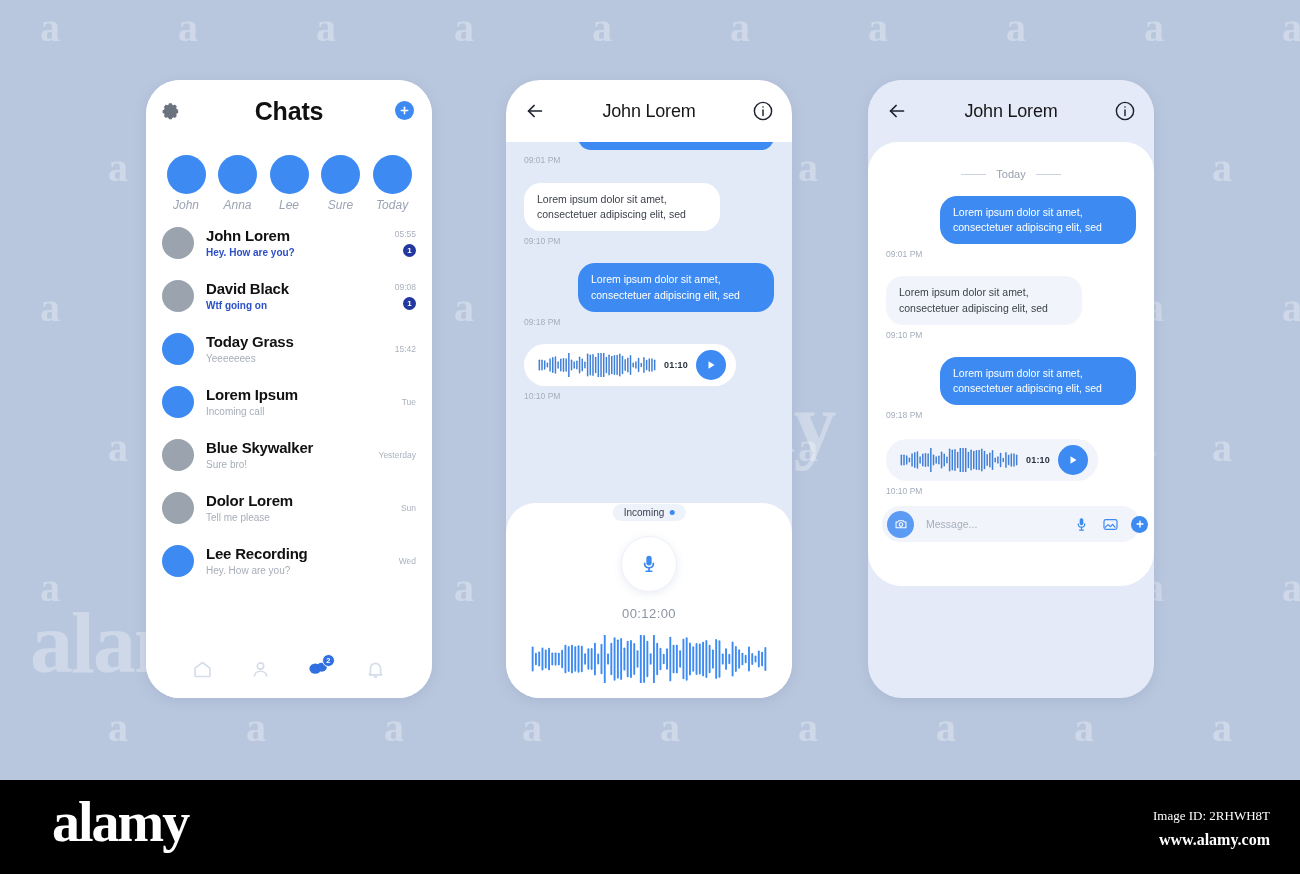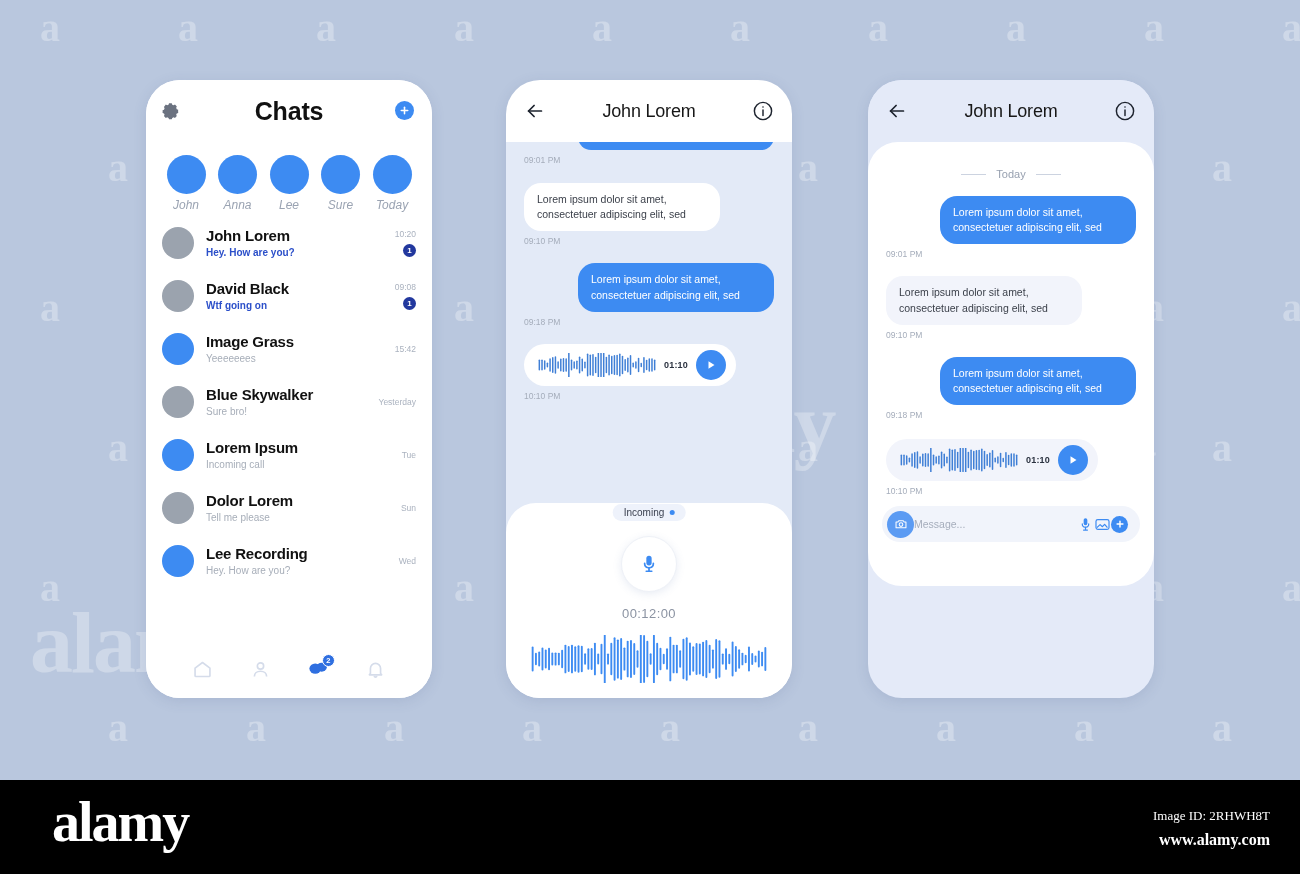--- a/index.html
+++ b/index.html
@@ -160,21 +160,21 @@
   }
   .divider-today {
     display: flex; align-items: center; justify-content: center; gap: 10px;
     padding-top: 26px; padding-bottom: 4px;
   }
   .divider-today .ln { width: 25px; height: 1px; background: #ccd3e0; }
   .divider-today .tx { font-size: 11px; color: #98a1b0; }
   .p3-inputbar {
     position: absolute; left: 14px; right: 14px; bottom: 44px; height: 36px;
     background: #f1f4fb; border-radius: 18px; display: flex; align-items: center;
-    padding: 0 12px 0 5px; gap: 0;
+    padding: 0 12px 0 5px; gap: 12px;
   }
   .cam-av {
     width: 27px; height: 27px; border-radius: 50%; background: #5b9bf3;
     display: flex; align-items: center; justify-content: center; flex: 0 0 27px;
   }
   .p3-inputbar input {
     flex: 1; border: 0; outline: none; background: transparent;
     font-family: inherit; font-size: 10.5px; color: #6e7787;
   }
   .p3-inputbar input::placeholder { color: #a6aebc; }
@@ -315,58 +315,58 @@
         </div>
       </div>
 
     <div class="chatlist" id="chatlist">
         <div class="chatrow">
           <div class="av av-gray"></div>
           <div class="mid">
             <div class="nm">John Lorem</div>
             <div class="msg msg-unread">Hey. How are you?</div>
           </div>
-          <div class="right"><div class="tm">10:20</div><div class="badge">1</div></div>
+          <div class="right"><div class="tm">05:55</div><div class="badge">1</div></div>
         </div>
         <div class="chatrow">
           <div class="av av-gray"></div>
           <div class="mid">
             <div class="nm">David Black</div>
             <div class="msg msg-unread">Wtf going on</div>
           </div>
           <div class="right"><div class="tm">09:08</div><div class="badge">1</div></div>
         </div>
         <div class="chatrow">
           <div class="av av-blue"></div>
           <div class="mid">
-            <div class="nm">Image Grass</div>
+            <div class="nm">Today Grass</div>
             <div class="msg msg-read">Yeeeeeees</div>
           </div>
           <div class="right">
             <div class="tm">15:42</div>
+          </div>
+        </div>
+        <div class="chatrow">
+          <div class="av av-blue"></div>
+          <div class="mid">
+            <div class="nm">Lorem Ipsum</div>
+            <div class="msg msg-read">Incoming call</div>
+          </div>
+          <div class="right">
+            <div class="tm">Tue</div>
           </div>
         </div>
         <div class="chatrow">
           <div class="av av-gray"></div>
           <div class="mid">
             <div class="nm">Blue Skywalker</div>
             <div class="msg msg-read">Sure bro!</div>
           </div>
           <div class="right">
             <div class="tm">Yesterday</div>
-          </div>
-        </div>
-        <div class="chatrow">
-          <div class="av av-blue"></div>
-          <div class="mid">
-            <div class="nm">Lorem Ipsum</div>
-            <div class="msg msg-read">Incoming call</div>
-          </div>
-          <div class="right">
-            <div class="tm">Tue</div>
           </div>
         </div>
         <div class="chatrow">
           <div class="av av-gray"></div>
           <div class="mid">
             <div class="nm">Dolor Lorem</div>
             <div class="msg msg-read">Tell me please</div>
           </div>
           <div class="right">
             <div class="tm">Sun</div>

